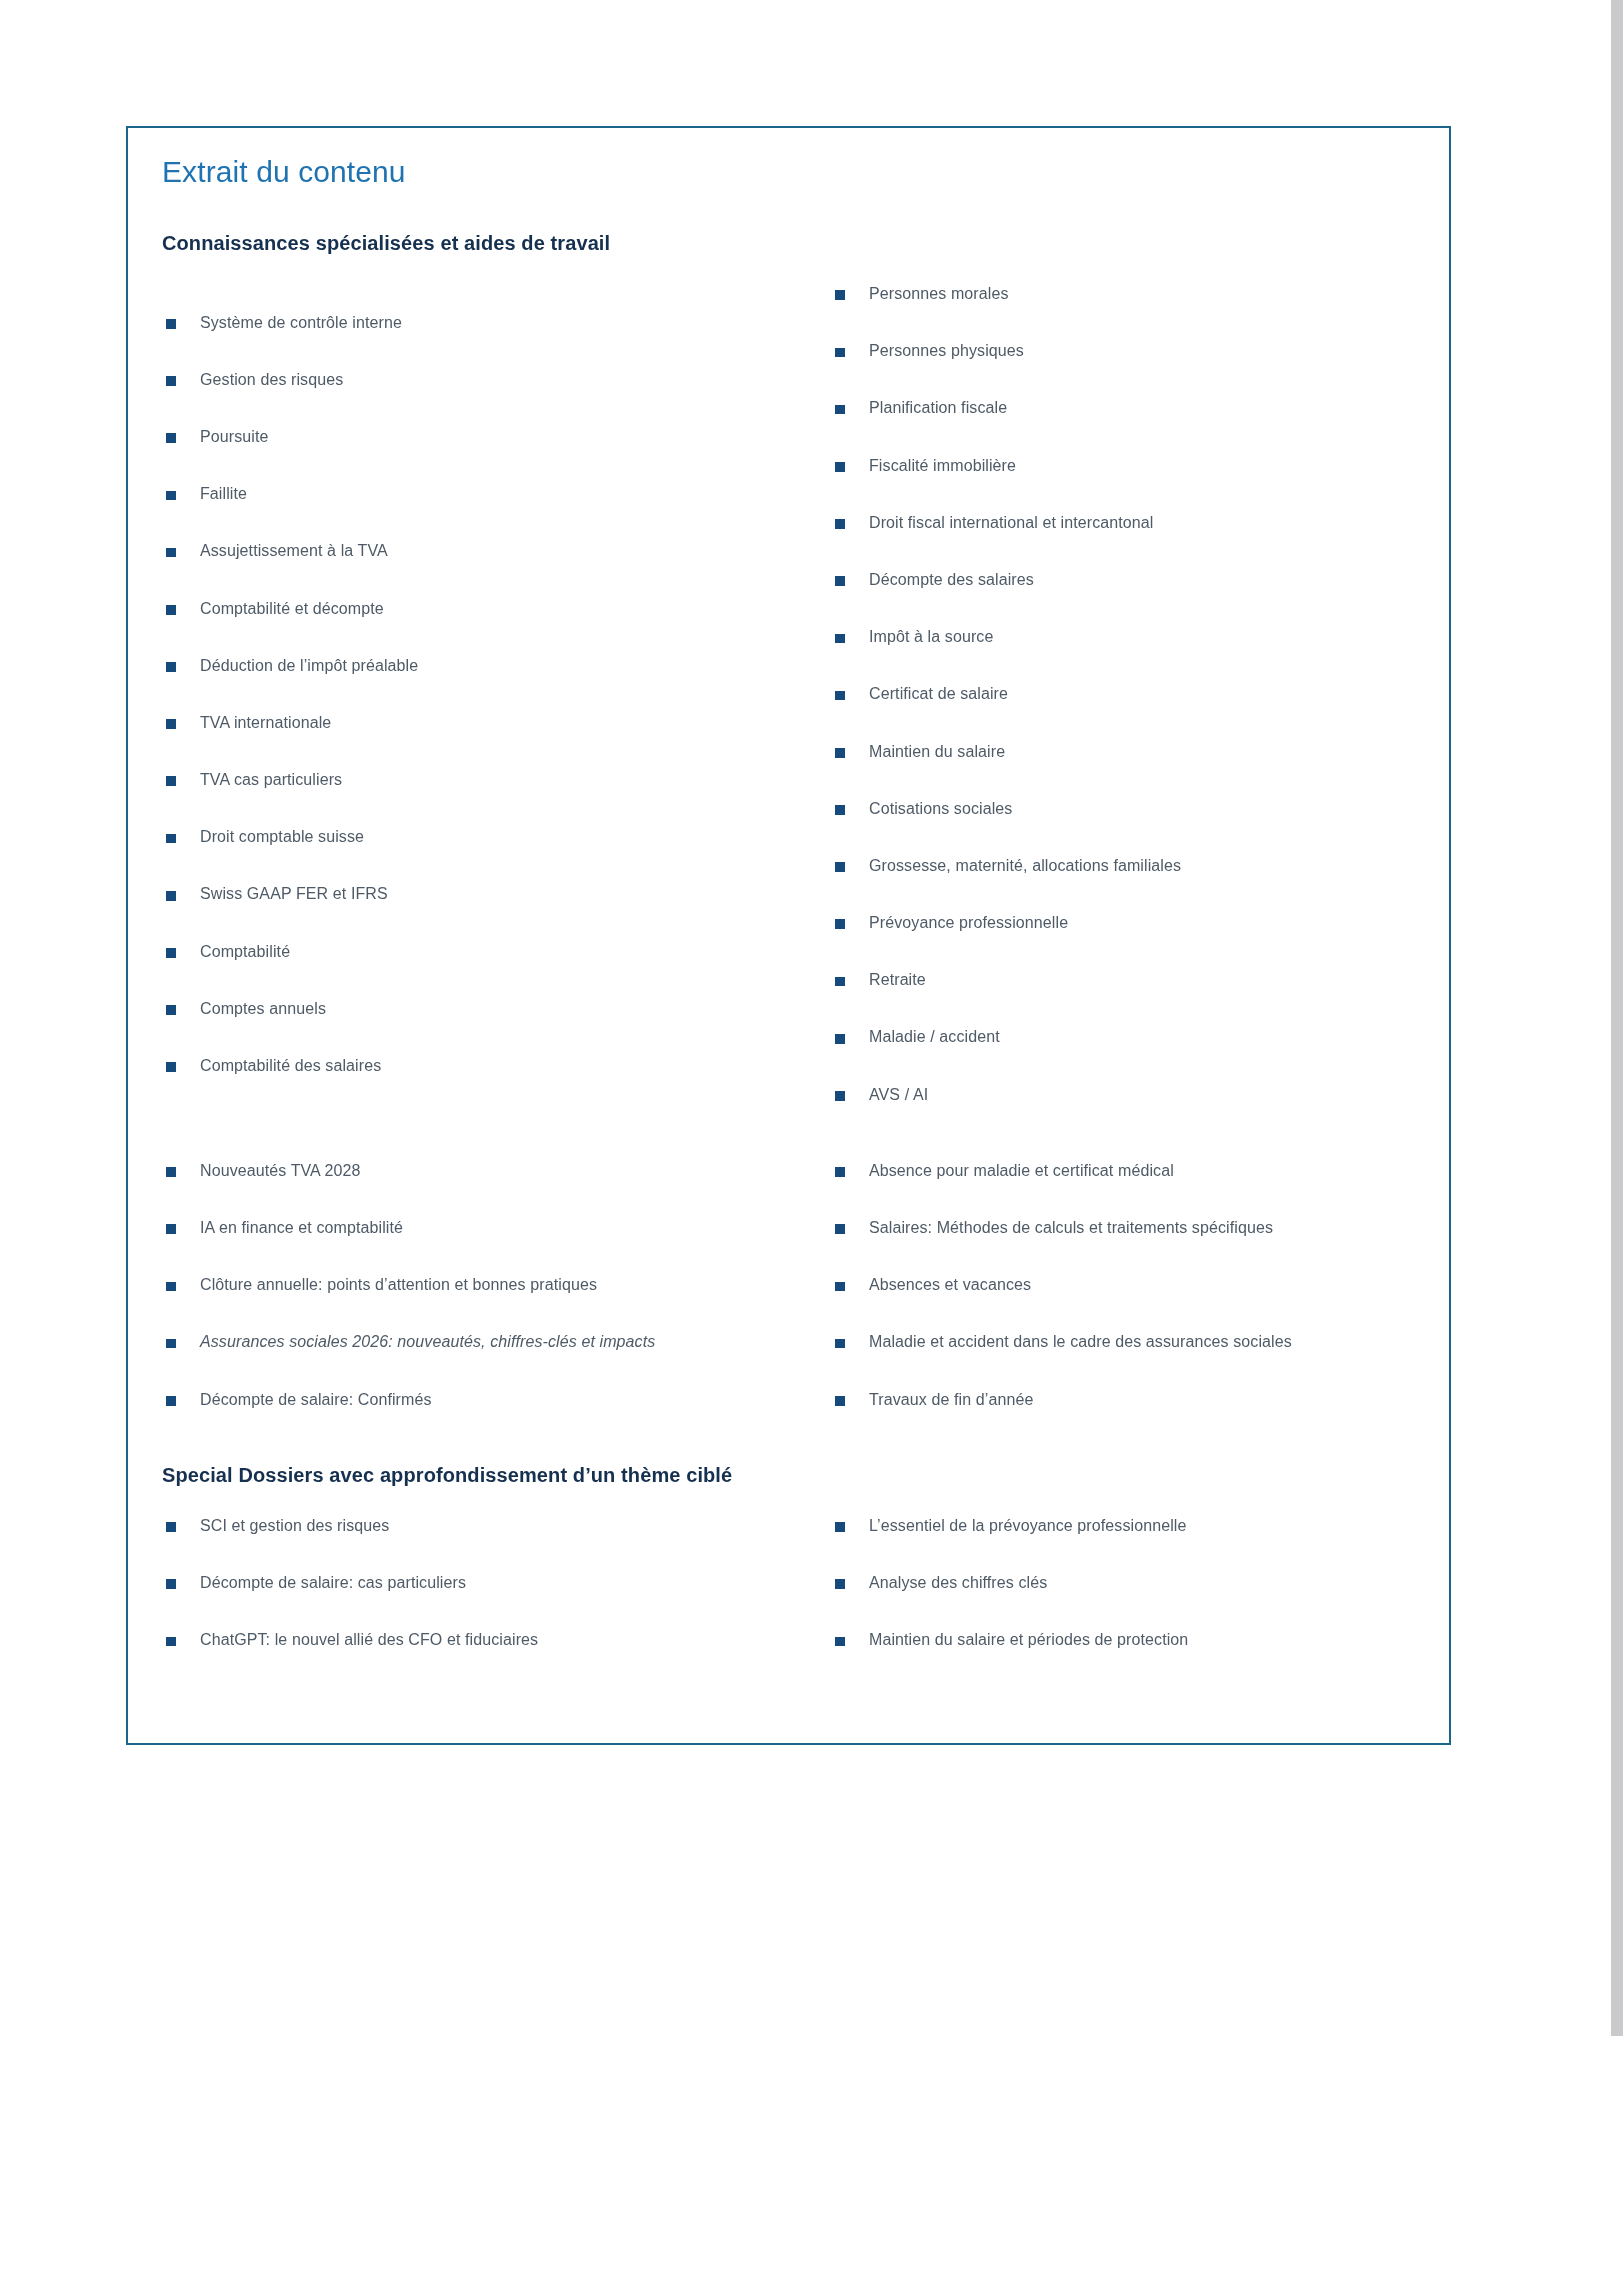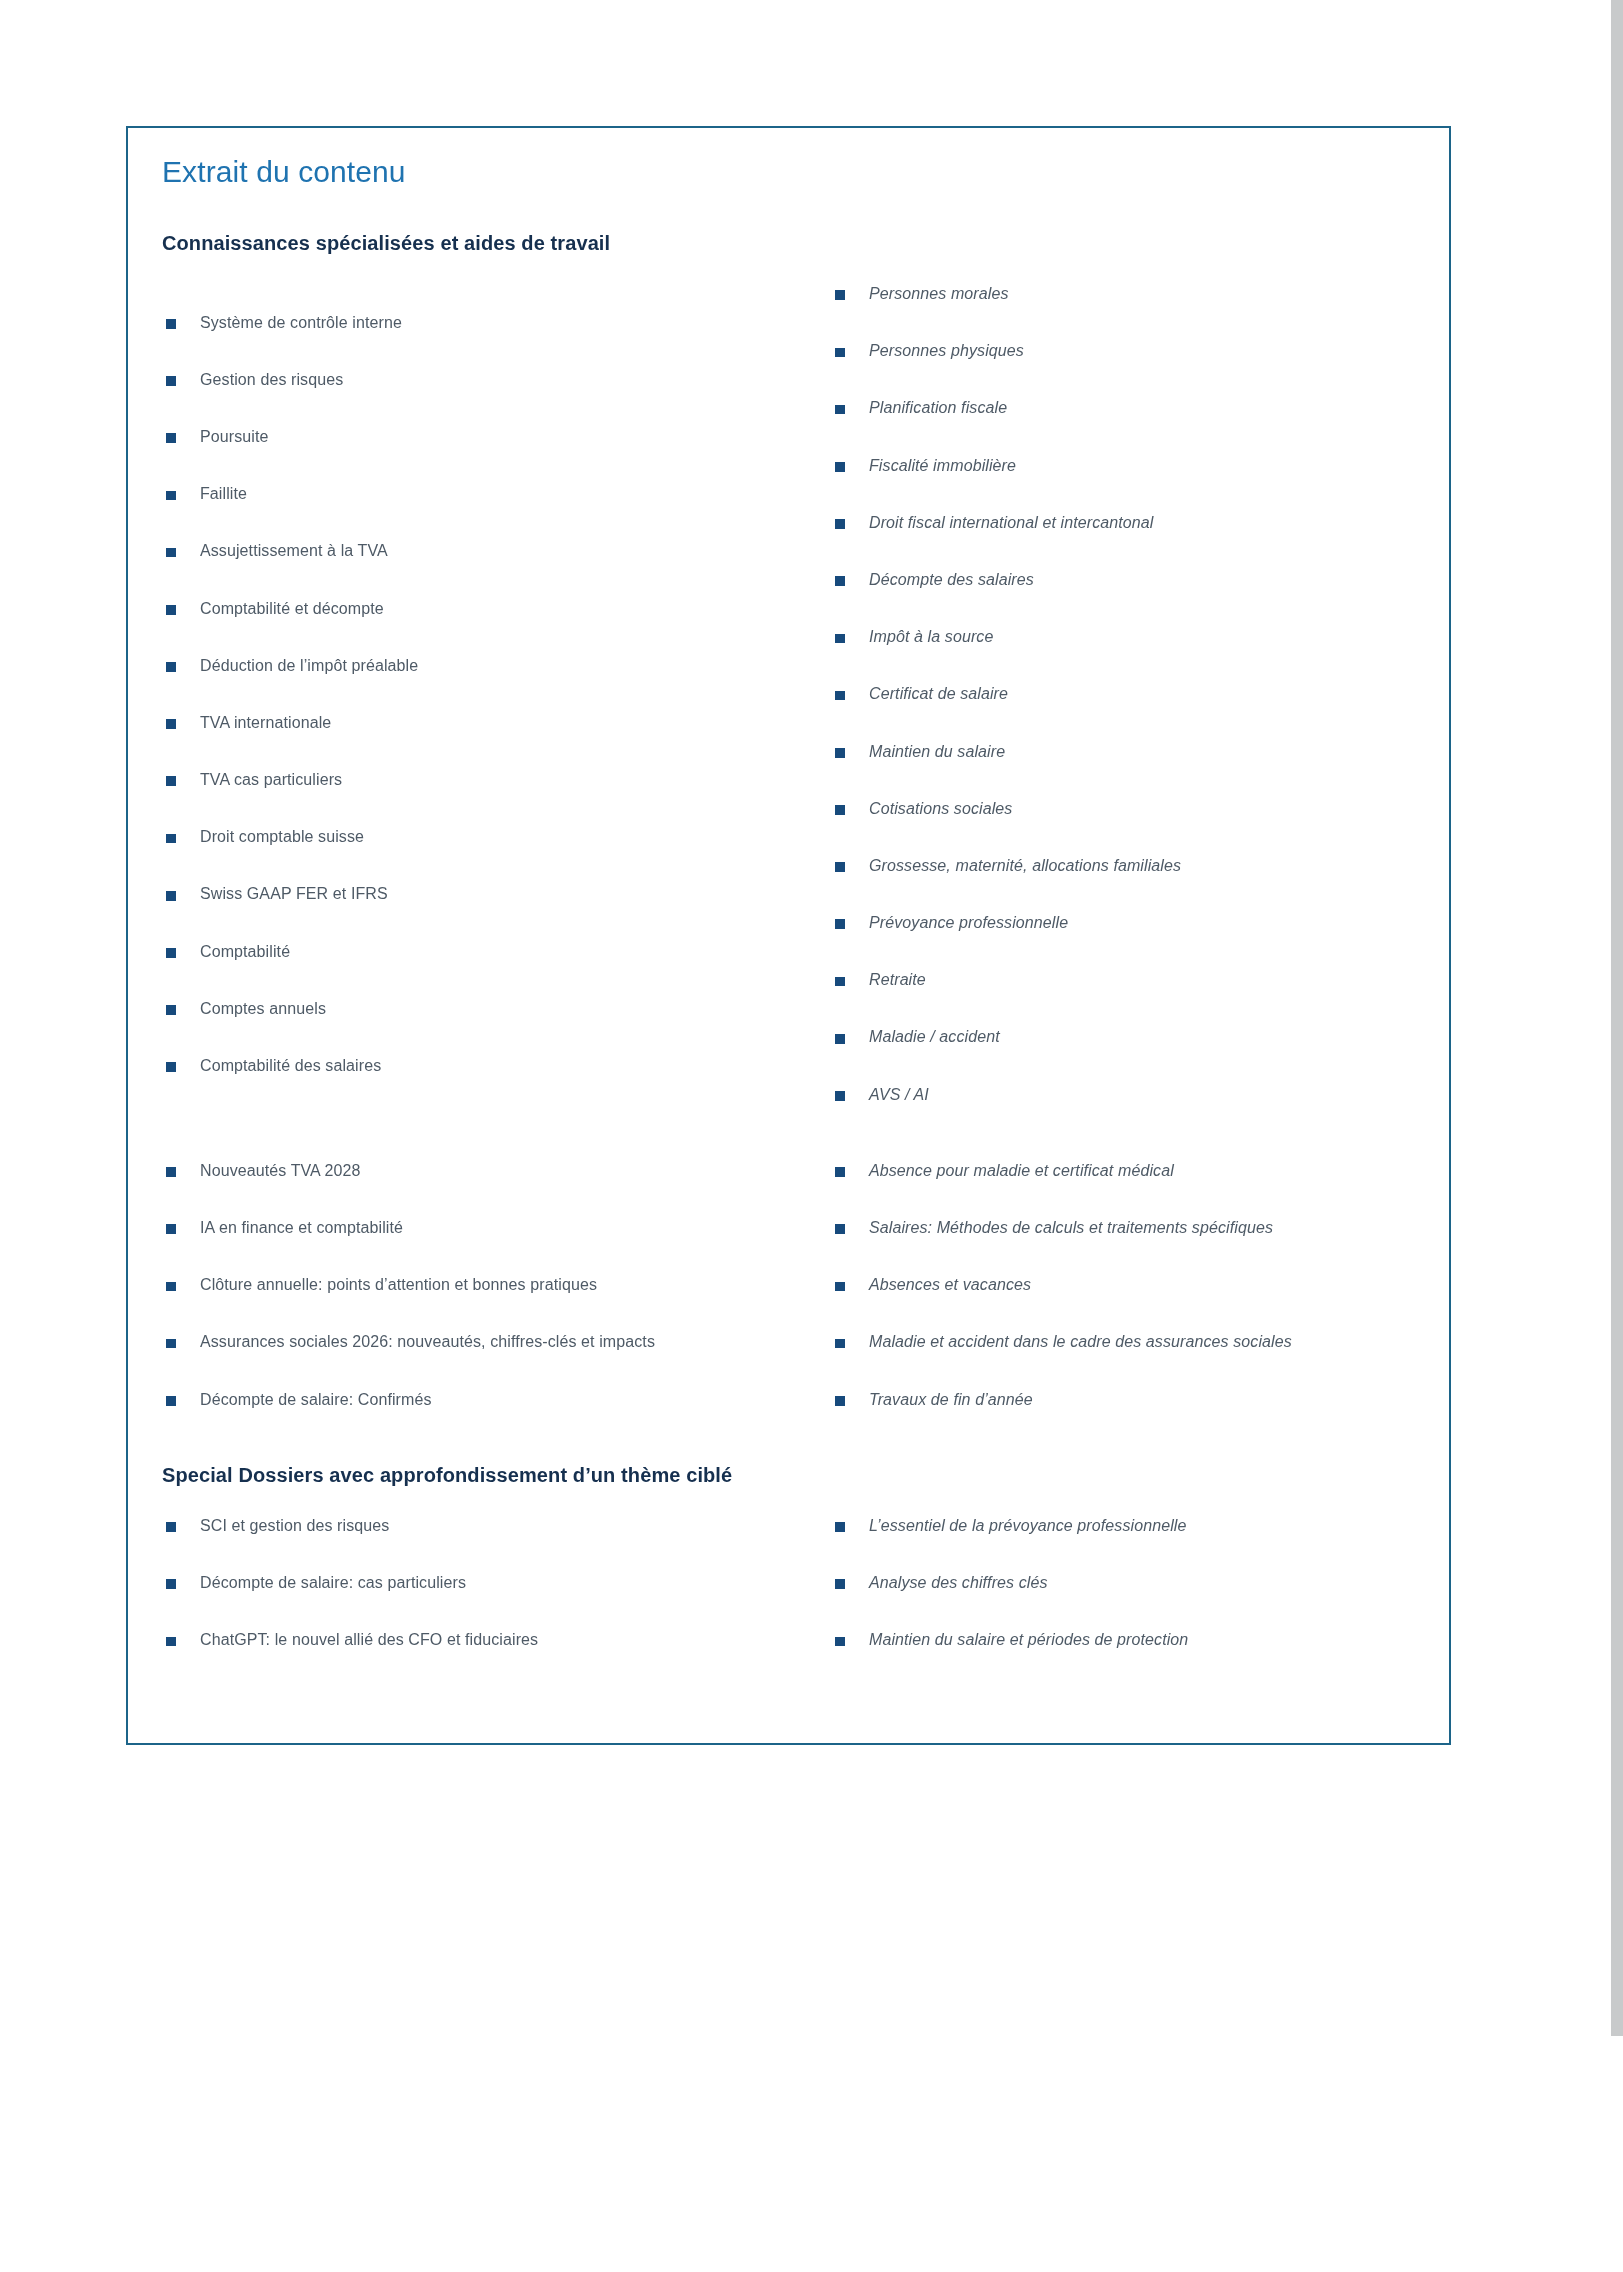--- a/index.html
+++ b/index.html
@@ -80,21 +80,21 @@
   }
 
   .cols {
     display: flex;
     align-items: center;
   }
   .col {
     flex: 0 0 auto;
   }
   .col-left  { width: 669px; }
-  .col-right { width: 623px; font-style: italic; }
+  .col-right { width: 623px; }
 
   ul.bullets {
     list-style: none;
     margin: 0;
     padding: 0;
   }
   ul.bullets > li {
     position: relative;
     padding-left: 38px;
     margin-bottom: 34px;
@@ -111,21 +111,21 @@
     left: 3.9px;
     top: 8.4px;
     width: 9.7px;
     height: 9.7px;
     background: #174a7c;
     display: block;
   }
   .li-text { display: inline; }
 
   
-  .wrap-item { max-width: 584px; }
+  .wrap-item { max-width: 584px; font-style: italic; }
 </style>
 </head>
 <body>
 
 <div class="page-edge-right"></div>
 <div class="page-edge-bottom-right"></div>
 
 <div class="content-box">
 
   <div class="box-title">Extrait du contenu</div>

